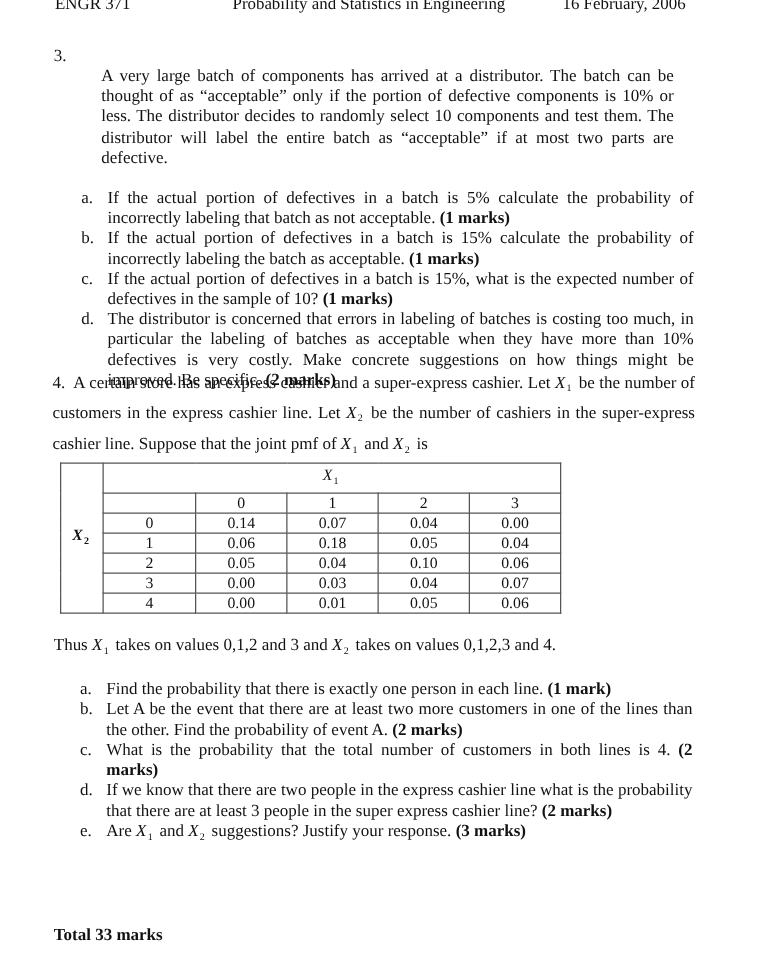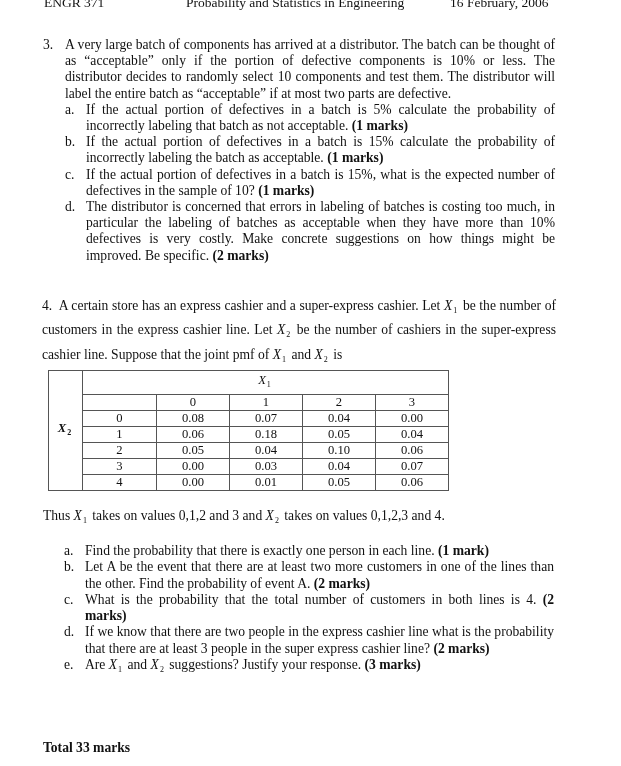--- a/index.html
+++ b/index.html
@@ -11,21 +11,21 @@
   .header { position: absolute; top: -5px; left: 0; width: 621px; height: 18px; font-size: 13.5px; }
   .header span { position: absolute; top: 0; }
   .h-left { left: 44px; }
   .h-center { left: 186px; }
   .h-right { left: 450px; }
 
   .q { position: absolute; left: 43px; width: 512px; line-height: 16.2px; text-align: justify; }
   .q3 { top: 37px; }
   .qnum { position: absolute; left: 0; top: 0; }
   .qbody { margin-left: 22px; }
-  .qbody p { margin: 0; }
+  .qbody p { margin: 16px; }
 
   ol.sub { list-style: none; margin: 0; padding: 0; }
   ol.sub li { position: relative; padding-left: 21px; }
   ol.sub li .lbl { position: absolute; left: 0; top: 0; }
   b { font-weight: bold; }
   i.var { font-style: italic; }
   sub.s { font-size: 8px; vertical-align: -3px; margin-left: 1px; margin-right: 2px; font-style: normal; }
 
   .q4 { top: 296px; left: 42px; width: 514px; }
   .q4 p { margin: 0; line-height: 19.3px; text-align: justify; }
@@ -112,21 +112,21 @@
   </tr>
   <tr>
     <td class="rowlbl"></td>
     <td class="col">0</td>
     <td class="col">1</td>
     <td class="col">2</td>
     <td class="col">3</td>
   </tr>
   <tr>
     <td class="rowlbl">0</td>
-    <td>0.08</td>
+    <td>0.14</td>
     <td>0.07</td>
     <td>0.04</td>
     <td>0.00</td>
   </tr>
   <tr>
     <td class="rowlbl">1</td>
     <td>0.06</td>
     <td>0.18</td>
     <td>0.05</td>
     <td>0.04</td>

